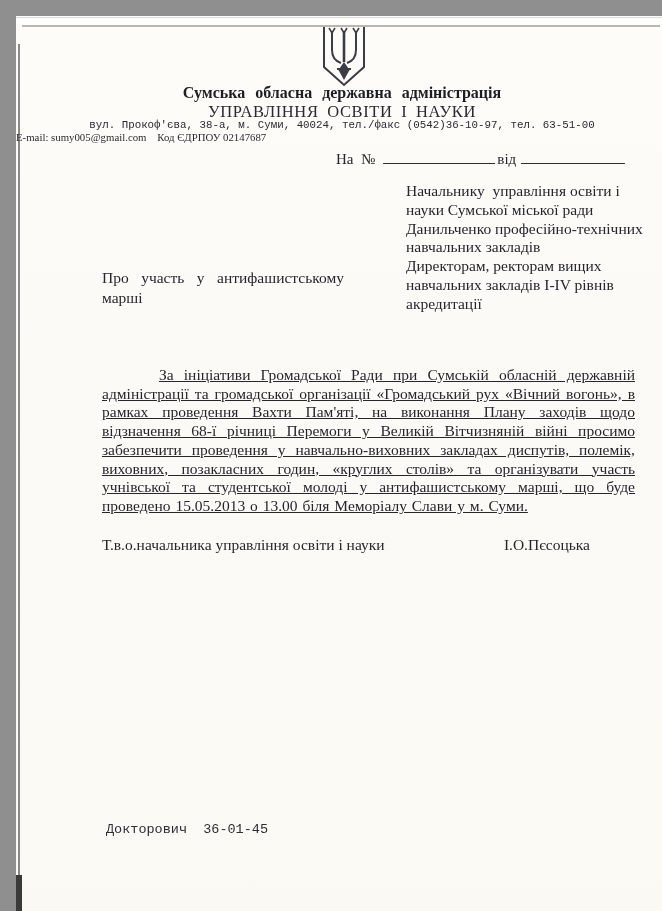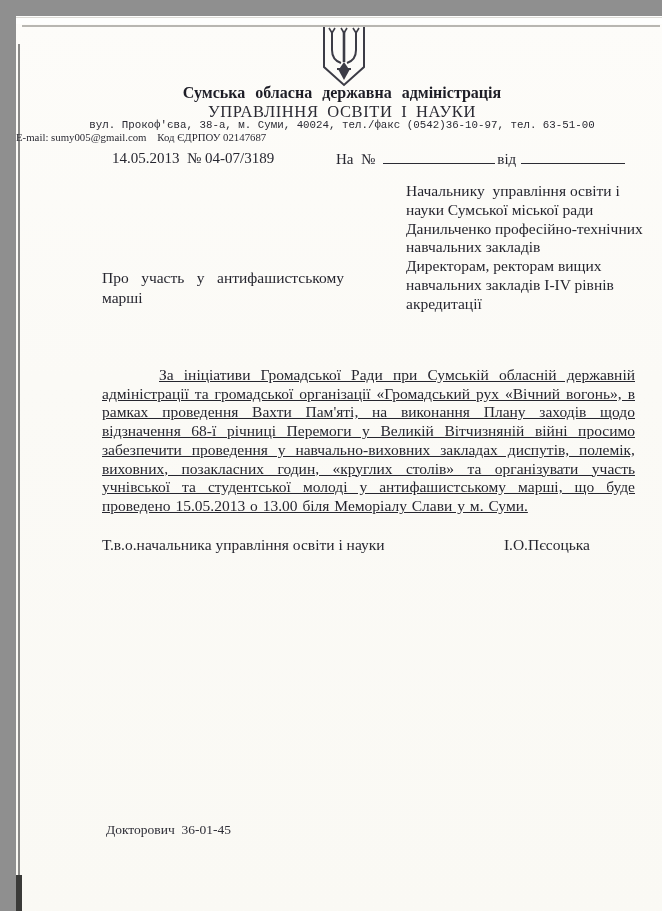--- a/index.html
+++ b/index.html
@@ -54,21 +54,21 @@
   .body-par { position:absolute; left:86px; top:350px; width:533px;
               font-size:15.5px; line-height:18.7px; text-align:justify;
               text-indent:57px; word-spacing:1px;text-decoration:underline; }
 
   
   .sig-row { position:absolute; left:86px; top:520px; width:488px;
              display:flex; justify-content:space-between; font-size:15.5px; }
 
   
   .executor { position:absolute; left:90px; top:806px; font-size:13.5px;
-              white-space:pre; color:#2d2d36; }
+              white-space:pre; color:#2d2d36;font-family:Liberation Mono, monospace; }
 </style>
 </head>
 <body>
 
 <div class="page">
 
   <div class="edge edge-top-white"></div>
   <div class="edge edge-top-hairline"></div>
   <div class="edge edge-top-line"></div>
   <div class="edge edge-right"></div>
@@ -89,21 +89,20 @@
         <path d="M17 43 H31"></path>
       </g>
       <path d="M24 36 L18.5 44 L24 54 L29.5 44 Z" fill="#3c3c46"></path>
     </svg>
   </div>
   <div class="org-name">Сумська обласна державна адміністрація</div>
   <div class="org-unit">УПРАВЛІННЯ ОСВІТИ І НАУКИ</div>
   <div class="org-address">вул. Прокоф'єва, 38-а, м. Суми, 40024, тел./факс (0542)36-10-97, тел. 63-51-00</div>
   <div class="org-email">E-mail: sumy005@gmail.com    Код ЄДРПОУ 02147687</div>
 
-  <div class="ref-out">14.05.2013  № 04-07/3189</div>
   <div class="ref-reply"><span>На  №</span><span class="blank blank1"></span><span class="from">від</span><span class="blank blank2"></span></div>
 
   <div class="recipients">
     <div>Начальнику  управління освіти і</div>
     <div>науки Сумської міської ради</div>
     <div>Данильченко професійно-технічних</div>
     <div>навчальних закладів</div>
     <div>Директорам, ректорам вищих</div>
     <div>навчальних закладів I-IV рівнів</div>
     <div>акредитації</div>

